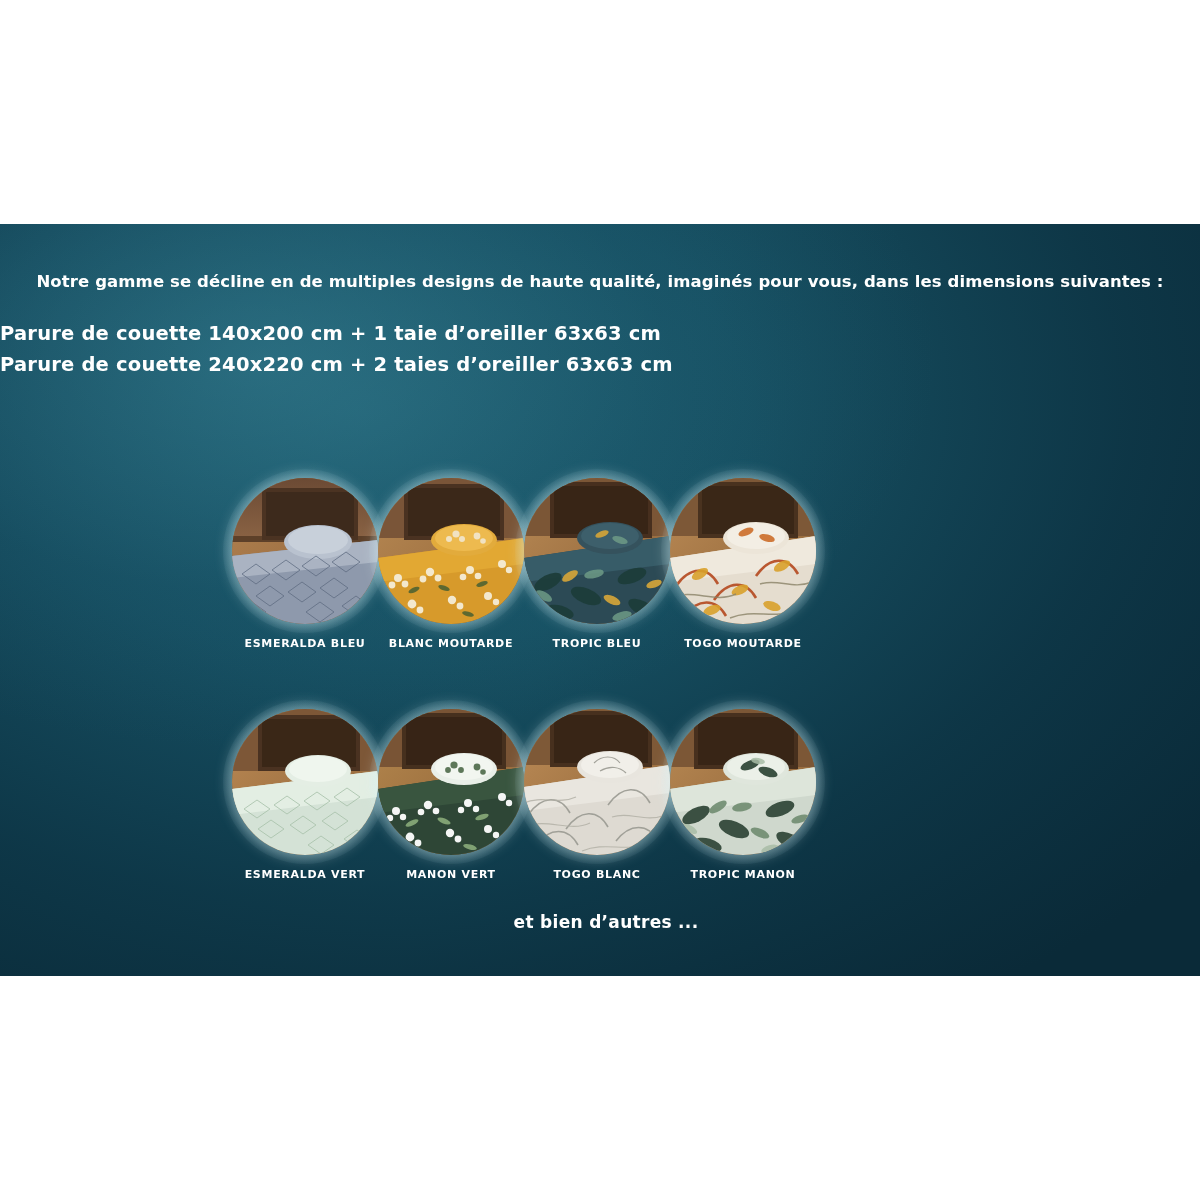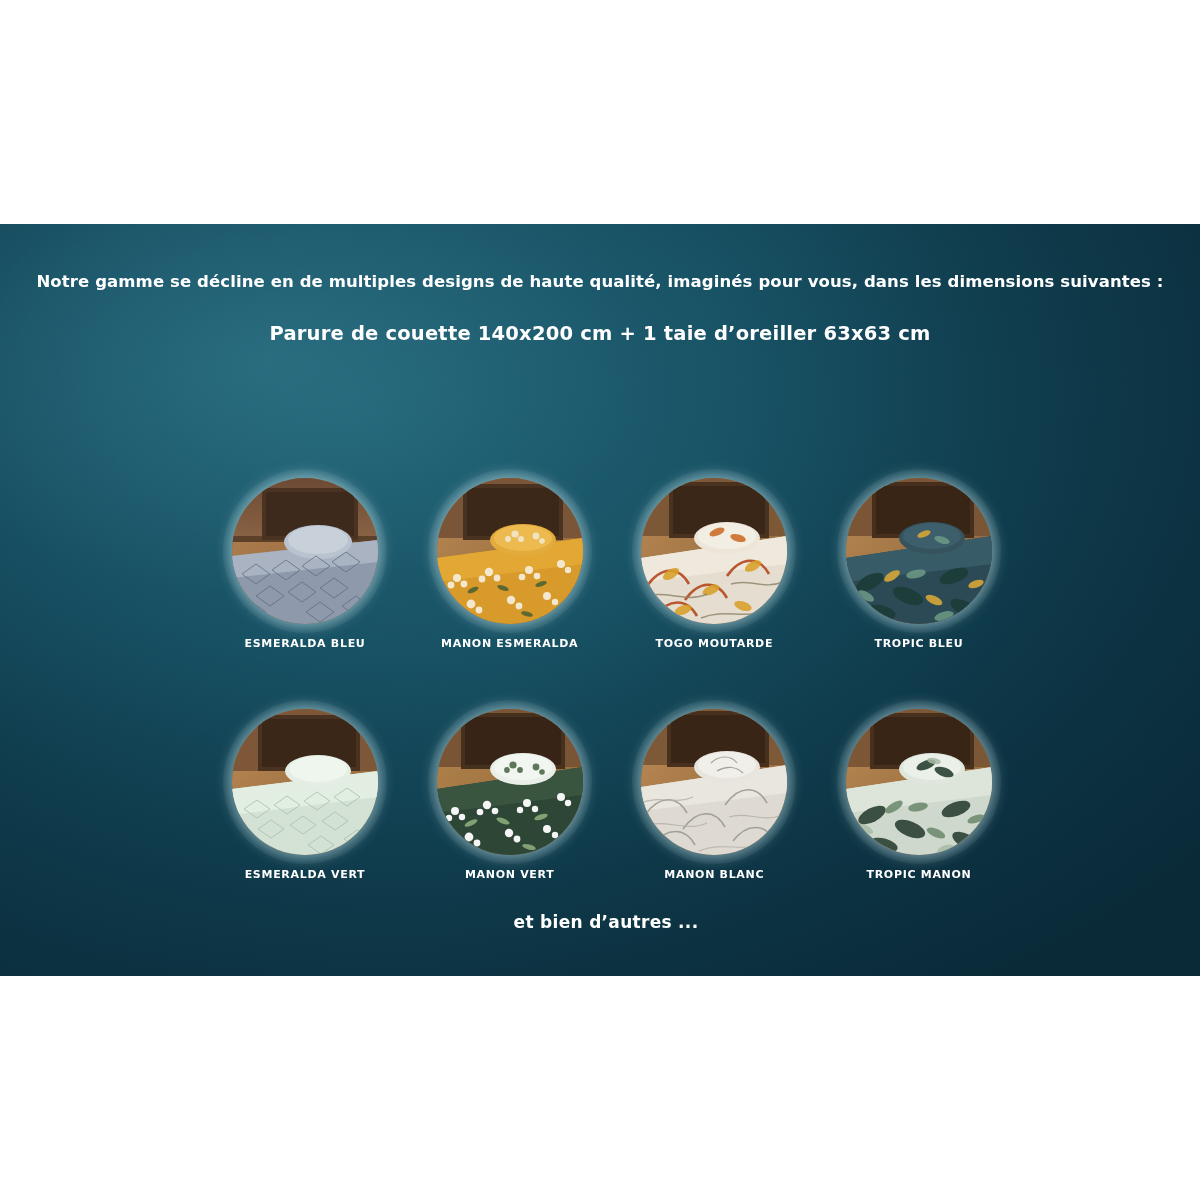--- a/index.html
+++ b/index.html
@@ -46,42 +46,42 @@
     font-weight: bold;
     letter-spacing: 0.1px;
     z-index: 3;
   }
 
   #sizes {
     position: absolute;
     left: 0;
     top: 94px;
     width: 1200px;
-    text-align: center;
+    text-align: left;
     z-index: 3;
   }
   #sizes .size-line {
     color: #ffffff;
     font-size: 19.5px;
     font-weight: bold;
     line-height: 31px;
     letter-spacing: 0.2px;
   }
 
   
   #grid {
     position: absolute;
     left: 232px;
     top: 254px;
     width: 760px;
     z-index: 3;
   }
   .row {
     display: flex;
-    justify-content: space-between;
+    justify-content: flex-start;
     width: 760px;
   }
   .row.second { margin-top: 59px; }
 
   .product {
     width: 146px;
     display: flex;
     flex-direction: column;
     align-items: center;
   }
@@ -136,20 +136,21 @@
 </style>
 </head>
 <body>
 
 <div id="banner">
 
   <div id="intro">Notre gamme se décline en de multiples designs de haute qualité, imaginés pour vous, dans les dimensions suivantes :</div>
 
   <div id="sizes">
     <div class="size-line">Parure de couette 140x200 cm + 1 taie d’oreiller 63x63 cm</div>
+    <div class="size-line">Parure de couette 240x220 cm + 2 taies d’oreiller 63x63 cm</div>
   </div>
 
   <div id="grid">
 
     <div class="row first">
 
       <div class="product">
         <div class="thumb-wrap">
           <div class="glow"></div>
           <div class="thumb">
@@ -240,68 +241,21 @@
               <g fill="#f1e7cf" opacity="0.9">
                 <circle cx="78" cy="56" r="3.6"></circle>
                   <circle cx="84" cy="61" r="3"></circle>
                   <circle cx="71" cy="61" r="3"></circle>
                 <circle cx="99" cy="58" r="3.4"></circle>
                   <circle cx="105" cy="63" r="2.8"></circle>
               </g>
             </svg>
           </div>
         </div>
-        <div class="caption">MANON ESMERALDA</div>
-      </div>
-
-      <div class="product">
-        <div class="thumb-wrap">
-          <div class="glow"></div>
-          <div class="thumb">
-            <svg viewBox="0 0 146 146">
-              <defs>
-                <linearGradient id="flrC" x1="0" y1="0" x2="1" y2="1">
-                  <stop offset="0" stop-color="#bb8b56"></stop>
-                    <stop offset="1" stop-color="#8b6034"></stop>
-                </linearGradient>
-              </defs>
-              <rect width="146" height="146" fill="url(#flrC)"></rect>
-              <rect x="0" y="0" width="146" height="58" fill="#7d5837"></rect>
-              <rect x="28" y="4" width="100" height="56" fill="#49321f"></rect>
-              <rect x="32" y="8" width="92" height="48" fill="#3a2717"></rect>
-              <path d="M0 80 L146 58 L146 146 L0 146 Z" fill="#e5ddcf"></path>
-              <path d="M0 80 L146 58 L146 86 L0 104 Z" fill="#efe9dd"></path>
-              <ellipse cx="86" cy="60" rx="33" ry="16" fill="#ece5d8"></ellipse>
-              <ellipse cx="86" cy="58" rx="29" ry="13" fill="#f3eee4"></ellipse>
-              <g fill="none" stroke="#b4491f" stroke-width="2.6" opacity="0.9">
-                <path d="M6 108 C20 88, 38 88, 48 106"></path>
-                <path d="M44 122 C58 102, 76 102, 86 120"></path>
-                <path d="M86 98 C100 78, 118 78, 128 96"></path>
-                <path d="M14 138 C28 120, 46 120, 56 138"></path>
-              </g>
-              <g fill="#d9a12c" opacity="0.9">
-                <ellipse cx="30" cy="96" rx="9" ry="4.5" transform="rotate(-30 30 96)"></ellipse>
-                <ellipse cx="70" cy="112" rx="9" ry="4.5" transform="rotate(-25 70 112)"></ellipse>
-                <ellipse cx="112" cy="88" rx="9" ry="4.5" transform="rotate(-28 112 88)"></ellipse>
-                <ellipse cx="42" cy="132" rx="9" ry="4.5" transform="rotate(-20 42 132)"></ellipse>
-                <ellipse cx="102" cy="128" rx="9" ry="4.5" transform="rotate(18 102 128)"></ellipse>
-              </g>
-              <g fill="none" stroke="#8a8367" stroke-width="1.4" opacity="0.8">
-                <path d="M0 120 C24 110, 44 126, 66 116"></path>
-                <path d="M60 140 C84 130, 104 142, 126 132"></path>
-                <path d="M90 106 C108 100, 122 112, 142 104"></path>
-              </g>
-              <g fill="#c9661f" opacity="0.85">
-                <ellipse cx="76" cy="54" rx="8" ry="3.6" transform="rotate(-22 76 54)"></ellipse>
-                <ellipse cx="97" cy="60" rx="8" ry="3.6" transform="rotate(16 97 60)"></ellipse>
-              </g>
-            </svg>
-          </div>
-        </div>
-        <div class="caption">TOGO MOUTARDE</div>
+        <div class="caption">BLANC MOUTARDE</div>
       </div>
 
       <div class="product">
         <div class="thumb-wrap">
           <div class="glow"></div>
           <div class="thumb">
             <svg viewBox="0 0 146 146">
               <defs>
                 <linearGradient id="flrD" x1="0" y1="0" x2="1" y2="1">
                   <stop offset="0" stop-color="#b98a55"></stop>
@@ -333,20 +287,67 @@
               <g fill="#6e9a86" opacity="0.85">
                 <ellipse cx="70" cy="96" rx="10" ry="4.2" transform="rotate(-12 70 96)"></ellipse>
                 <ellipse cx="20" cy="118" rx="9" ry="4" transform="rotate(30 20 118)"></ellipse>
                 <ellipse cx="98" cy="138" rx="10" ry="4.2" transform="rotate(-16 98 138)"></ellipse>
                 <ellipse cx="96" cy="62" rx="8" ry="3.4" transform="rotate(18 96 62)"></ellipse>
               </g>
             </svg>
           </div>
         </div>
         <div class="caption">TROPIC BLEU</div>
+      </div>
+
+      <div class="product">
+        <div class="thumb-wrap">
+          <div class="glow"></div>
+          <div class="thumb">
+            <svg viewBox="0 0 146 146">
+              <defs>
+                <linearGradient id="flrC" x1="0" y1="0" x2="1" y2="1">
+                  <stop offset="0" stop-color="#bb8b56"></stop>
+                    <stop offset="1" stop-color="#8b6034"></stop>
+                </linearGradient>
+              </defs>
+              <rect width="146" height="146" fill="url(#flrC)"></rect>
+              <rect x="0" y="0" width="146" height="58" fill="#7d5837"></rect>
+              <rect x="28" y="4" width="100" height="56" fill="#49321f"></rect>
+              <rect x="32" y="8" width="92" height="48" fill="#3a2717"></rect>
+              <path d="M0 80 L146 58 L146 146 L0 146 Z" fill="#e5ddcf"></path>
+              <path d="M0 80 L146 58 L146 86 L0 104 Z" fill="#efe9dd"></path>
+              <ellipse cx="86" cy="60" rx="33" ry="16" fill="#ece5d8"></ellipse>
+              <ellipse cx="86" cy="58" rx="29" ry="13" fill="#f3eee4"></ellipse>
+              <g fill="none" stroke="#b4491f" stroke-width="2.6" opacity="0.9">
+                <path d="M6 108 C20 88, 38 88, 48 106"></path>
+                <path d="M44 122 C58 102, 76 102, 86 120"></path>
+                <path d="M86 98 C100 78, 118 78, 128 96"></path>
+                <path d="M14 138 C28 120, 46 120, 56 138"></path>
+              </g>
+              <g fill="#d9a12c" opacity="0.9">
+                <ellipse cx="30" cy="96" rx="9" ry="4.5" transform="rotate(-30 30 96)"></ellipse>
+                <ellipse cx="70" cy="112" rx="9" ry="4.5" transform="rotate(-25 70 112)"></ellipse>
+                <ellipse cx="112" cy="88" rx="9" ry="4.5" transform="rotate(-28 112 88)"></ellipse>
+                <ellipse cx="42" cy="132" rx="9" ry="4.5" transform="rotate(-20 42 132)"></ellipse>
+                <ellipse cx="102" cy="128" rx="9" ry="4.5" transform="rotate(18 102 128)"></ellipse>
+              </g>
+              <g fill="none" stroke="#8a8367" stroke-width="1.4" opacity="0.8">
+                <path d="M0 120 C24 110, 44 126, 66 116"></path>
+                <path d="M60 140 C84 130, 104 142, 126 132"></path>
+                <path d="M90 106 C108 100, 122 112, 142 104"></path>
+              </g>
+              <g fill="#c9661f" opacity="0.85">
+                <ellipse cx="76" cy="54" rx="8" ry="3.6" transform="rotate(-22 76 54)"></ellipse>
+                <ellipse cx="97" cy="60" rx="8" ry="3.6" transform="rotate(16 97 60)"></ellipse>
+              </g>
+            </svg>
+          </div>
+        </div>
+        <div class="caption">TOGO MOUTARDE</div>
       </div>
 
     </div>
 
     <div class="row second">
 
       <div class="product">
         <div class="thumb-wrap">
           <div class="glow"></div>
           <div class="thumb">
@@ -473,21 +474,21 @@
                 <path d="M88 108 C106 102, 120 114, 142 106"></path>
                 <path d="M0 94 C18 86, 34 96, 52 88"></path>
               </g>
               <g fill="none" stroke="#8f8f86" stroke-width="1.2" opacity="0.8">
                 <path d="M70 54 C78 46, 90 46, 96 54"></path>
                 <path d="M76 62 C86 56, 96 58, 102 64"></path>
               </g>
             </svg>
           </div>
         </div>
-        <div class="caption">MANON BLANC</div>
+        <div class="caption">TOGO BLANC</div>
       </div>
 
       <div class="product">
         <div class="thumb-wrap">
           <div class="glow"></div>
           <div class="thumb">
             <svg viewBox="0 0 146 146">
               <defs>
                 <linearGradient id="flrH" x1="0" y1="0" x2="1" y2="1">
                   <stop offset="0" stop-color="#ba8b55"></stop>

